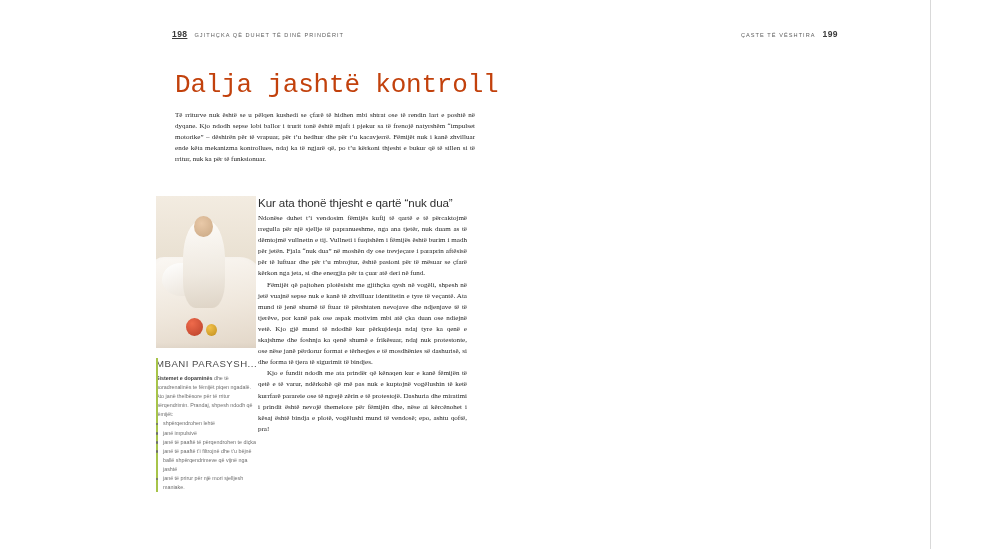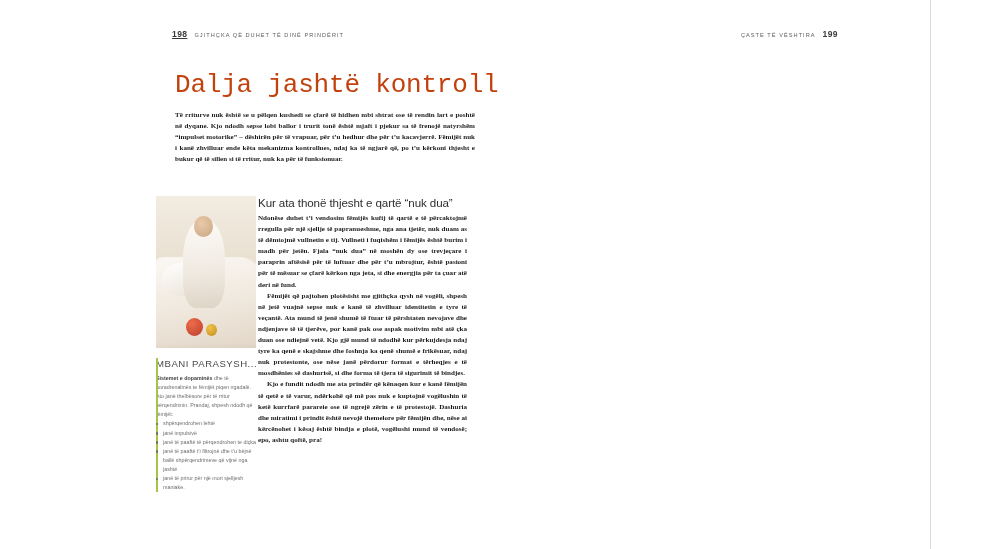--- a/index.html
+++ b/index.html
@@ -87,21 +87,21 @@
 
   
   .bodytext {
     font-family: "Liberation Serif", serif;
     font-size: 7.05px;
     line-height: 11.1px;
     color: #1d1d1d;
     text-align: justify;
     hyphens: none;
   }
-  .bodytext p { margin: 0; font-weight: bold; }
+  .bodytext p { margin: 0; }
   .bodytext p.indent { text-indent: 9px; }
 
   
   .lead-para {
     position: absolute;
     left: 105px;
     top: 110px;
     width: 300px;
   }
   .col-lower-left {

